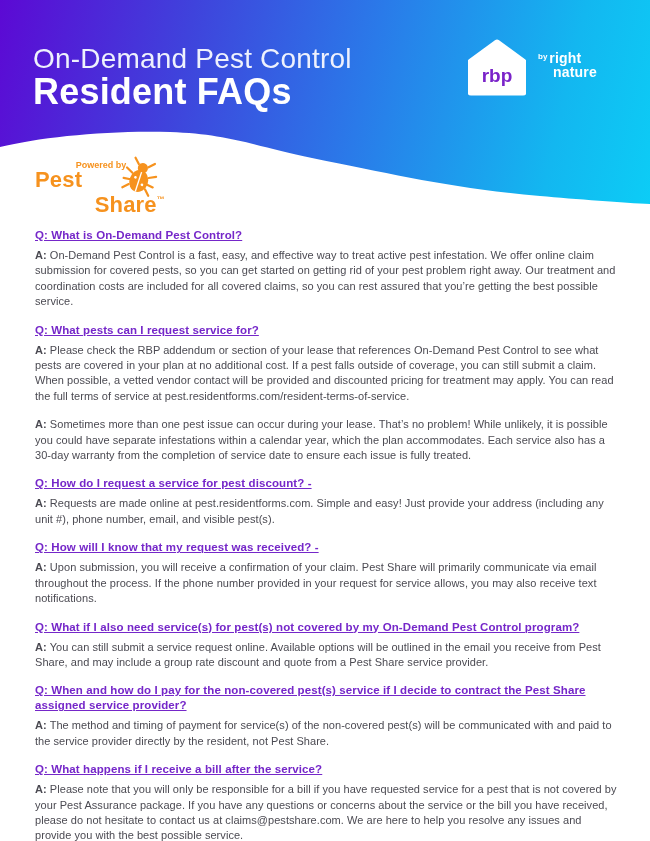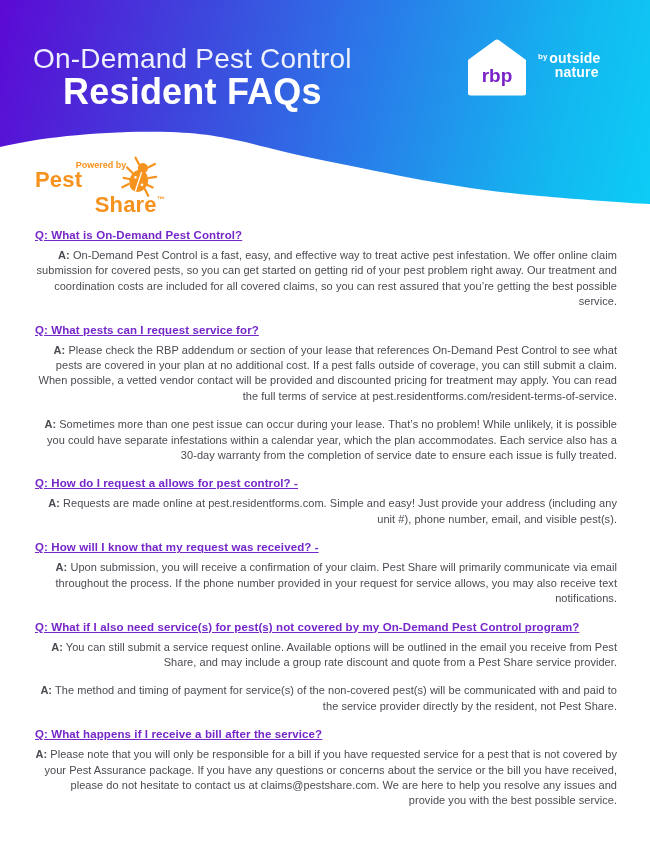--- a/index.html
+++ b/index.html
@@ -14,21 +14,20 @@
   *{box-sizing:border-box;}
   html,body{margin:0;padding:0;background:#ffffff;}
   .page{
     position:relative;width:650px;height:841px;overflow:hidden;background:#ffffff;
     font-family:"Liberation Sans","DejaVu Sans",sans-serif;
   }
   
   .header{
     position:absolute;top:0;left:0;width:650px;height:215px;
     background:linear-gradient(103deg,var(--grad-start) 0%,#3f43dc 28%,var(--grad-mid) 55%,#13b7f0 84%,var(--grad-end) 100%);
-    text-align:center;
   }
   .wave{position:absolute;left:0;bottom:0;width:650px;height:110px;display:block;}
   .titles{position:absolute;left:33px;top:42px;line-height:33px;}
   .title-line1{font-size:28px;font-weight:400;color:#eef1fd;letter-spacing:.2px;}
   .title-line2{font-size:36px;font-weight:700;color:#ffffff;letter-spacing:.2px;}
   
   .rbp-logo{position:absolute;left:468px;top:39px;width:132px;height:62px;}
   .rbp-diamond{
     position:absolute;left:9px;top:9px;width:40px;height:40px;background:var(--teal);
     border-radius:9px;transform:rotate(45deg);
@@ -47,21 +46,21 @@
   .ps-bug{position:absolute;left:88px;top:-2px;width:34px;height:38px;transform:rotate(18deg);}
   
   .faq-list{position:absolute;left:35px;top:228px;width:582px;}
   .faq-item{margin-bottom:13px;}
   .faq-q{
     color:var(--purple);font-size:11.5px;font-weight:700;line-height:15px;
     margin:0 0 5px 0;letter-spacing:.1px;text-decoration:underline;
   }
   .faq-a{
     color:var(--body-gray);font-size:11px;font-weight:400;line-height:15.4px;
-    margin:0;letter-spacing:.05px;text-align:right;
+    margin:0;letter-spacing:.05px;
   }
   .faq-a strong{font-weight:700;}
 </style>
 </head>
 <body>
 
 <div class="page">
 
   <header class="header">
     <div class="titles">
@@ -70,21 +69,21 @@
     </div>
 
     <div class="rbp-logo">
       <div class="rbp-diamond"></div>
       <svg class="rbp-house" viewBox="0 0 58 58">
         <polygon points="29,4 55,23 55,53 3,53 3,23" fill="#ffffff" stroke="#ffffff" stroke-width="7" stroke-linejoin="round"></polygon>
         <text x="29" y="43" text-anchor="middle" font-family="Liberation Sans, sans-serif" font-size="19" font-weight="700" fill="#7a23c9" id="rbp-monogram-text">rbp</text>
       </svg>
       <div class="sn-text">
         <div>
-          <span class="sn-by">by</span><span class="sn-word">outside</span>
+          <span class="sn-by">by</span><span class="sn-word">right</span>
         </div>
         <div class="sn-line2">
           <span class="sn-word">nature</span>
         </div>
       </div>
     </div>
 
     <svg class="wave" viewBox="0 0 650 110" preserveAspectRatio="none">
       <path d="M0,42 C40,32 110,25 170,27 C230,29 258,42 312,53 C392,69 450,83 540,91 C575,94 625,98 650,99 L650,110 L0,110 Z" fill="#ffffff"></path>
     </svg>
@@ -119,32 +118,33 @@
       <p class="faq-a"><strong>A:</strong> <span>On-Demand Pest Control is a fast, easy, and effective way to treat active pest infestation. We offer online claim submission for covered pests, so you can get started on getting rid of your pest problem right away. Our treatment and coordination costs are included for all covered claims, so you can rest assured that you’re getting the best possible service.</span></p>
     </section>
     <section class="faq-item">
       <p class="faq-q">Q: What pests can I request service for?</p>
       <p class="faq-a"><strong>A:</strong> <span>Please check the RBP addendum or section of your lease that references On-Demand Pest Control to see what pests are covered in your plan at no additional cost. If a pest falls outside of coverage, you can still submit a claim. When possible, a vetted vendor contact will be provided and discounted pricing for treatment may apply. You can read the full terms of service at pest.residentforms.com/resident-terms-of-service.</span></p>
     </section>
     <section class="faq-item">
       <p class="faq-a"><strong>A:</strong> <span>Sometimes more than one pest issue can occur during your lease. That’s no problem! While unlikely, it is possible you could have separate infestations within a calendar year, which the plan accommodates. Each service also has a 30-day warranty from the completion of service date to ensure each issue is fully treated.</span></p>
     </section>
     <section class="faq-item">
-      <p class="faq-q">Q: How do I request a allows for pest control? -</p>
+      <p class="faq-q">Q: How do I request a service for pest discount? -</p>
       <p class="faq-a"><strong>A:</strong> <span>Requests are made online at pest.residentforms.com. Simple and easy! Just provide your address (including any unit #), phone number, email, and visible pest(s).</span></p>
     </section>
     <section class="faq-item">
       <p class="faq-q">Q: How will I know that my request was received? -</p>
       <p class="faq-a"><strong>A:</strong> <span>Upon submission, you will receive a confirmation of your claim. Pest Share will primarily communicate via email throughout the process. If the phone number provided in your request for service allows, you may also receive text notifications.</span></p>
     </section>
     <section class="faq-item">
       <p class="faq-q">Q: What if I also need service(s) for pest(s) not covered by my On-Demand Pest Control program?</p>
       <p class="faq-a"><strong>A:</strong> <span>You can still submit a service request online. Available options will be outlined in the email you receive from Pest Share, and may include a group rate discount and quote from a Pest Share service provider.</span></p>
     </section>
     <section class="faq-item">
+      <p class="faq-q">Q: When and how do I pay for the non-covered pest(s) service if I decide to contract the Pest Share assigned service provider?</p>
       <p class="faq-a"><strong>A:</strong> <span>The method and timing of payment for service(s) of the non-covered pest(s) will be communicated with and paid to the service provider directly by the resident, not Pest Share.</span></p>
     </section>
     <section class="faq-item">
       <p class="faq-q">Q: What happens if I receive a bill after the service?</p>
       <p class="faq-a"><strong>A:</strong> <span>Please note that you will only be responsible for a bill if you have requested service for a pest that is not covered by your Pest Assurance package. If you have any questions or concerns about the service or the bill you have received, please do not hesitate to contact us at claims@pestshare.com. We are here to help you resolve any issues and provide you with the best possible service.</span></p>
     </section>
   </main>
 </div>
 
 </body></html>

